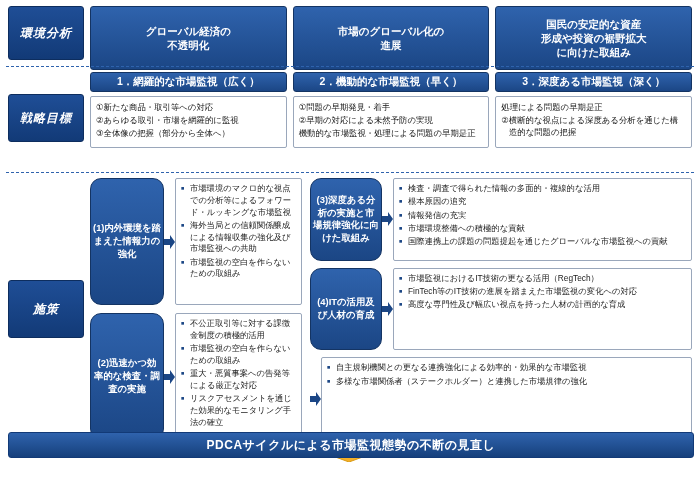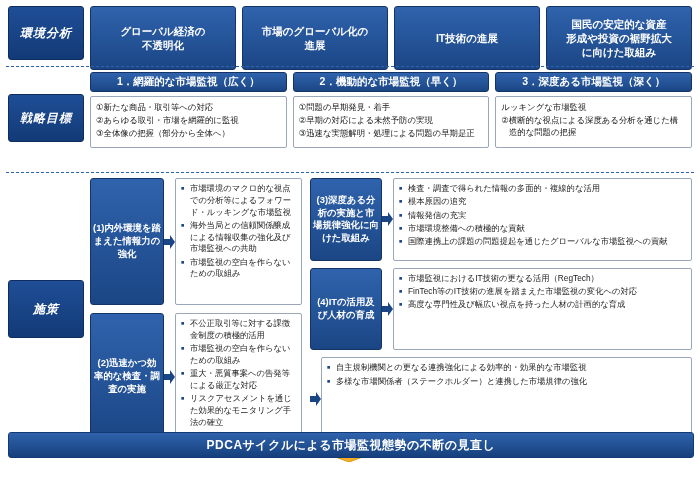--- a/index.html
+++ b/index.html
@@ -79,21 +79,21 @@
 
   
   .meas-wrap{position:absolute;left:90px;top:178px;width:602px;height:262px;}
   .meas-left{position:absolute;left:0;top:0;width:212px;height:262px;display:flex;flex-direction:column;gap:8px;}
   .meas-right{position:absolute;left:220px;top:0;width:382px;height:262px;display:flex;flex-direction:column;gap:7px;}
 
   .blk{display:flex;align-items:stretch;}
   .blk-head{
     background:linear-gradient(180deg,#2f63ad 0%,#1b4685 100%);
     border:1px solid #143463;
-    border-radius:3px;
+    border-radius:11px;
     color:#fff;font-weight:bold;font-size:9.4px;
     width:74px;min-width:74px;
     display:flex;align-items:center;justify-content:center;
     text-align:center;line-height:1.35;
     padding:2px;
     box-sizing:border-box;
   }
   .arrow{
     width:11px;min-width:11px;
     display:flex;align-items:center;justify-content:center;
@@ -138,48 +138,47 @@
 </style>
 </head>
 <body>
 
 <div class="page">
 
   <div class="rowlabel" style="top:6px;height:52px;">環境分析</div>
   <div class="env-row">
     <div class="env-box">グローバル経済の<br>不透明化</div>
     <div class="env-box">市場のグローバル化の<br>進展</div>
-    <div class="env-box">IT技術の進展</div>
     <div class="env-box">国民の安定的な資産<br>形成や投資の裾野拡大<br>に向けた取組み</div>
   </div>
 
   <div class="dashed" style="top:66px;"></div>
 
   <div class="rowlabel" style="top:94px;height:46px;">戦略目標</div>
   <div class="strat-row">
     <div class="strat-col">
       <div class="strat-head">1．網羅的な市場監視（広く）</div>
       <div class="strat-body">
         <div>①新たな商品・取引等への対応</div>
         <div>②あらゆる取引・市場を網羅的に監視</div>
         <div>③全体像の把握（部分から全体へ）</div>
       </div>
     </div>
     <div class="strat-col">
       <div class="strat-head">2．機動的な市場監視（早く）</div>
       <div class="strat-body">
         <div>①問題の早期発見・着手</div>
         <div>②早期の対応による未然予防の実現</div>
-        <div>③迅速な実態解明・処理による問題の早期是正</div>
+        <div>機動的な市場監視・処理による問題の早期是正</div>
       </div>
     </div>
     <div class="strat-col">
       <div class="strat-head">3．深度ある市場監視（深く）</div>
       <div class="strat-body">
-        <div>ルッキングな市場監視</div>
+        <div>処理による問題の早期是正</div>
         <div>②横断的な視点による深度ある分析を通じた構造的な問題の把握</div>
       </div>
     </div>
   </div>
 
   <div class="dashed" style="top:172px;"></div>
 
   <div class="rowlabel" style="top:280px;height:56px;">施策</div>
 
   <div class="meas-wrap">

